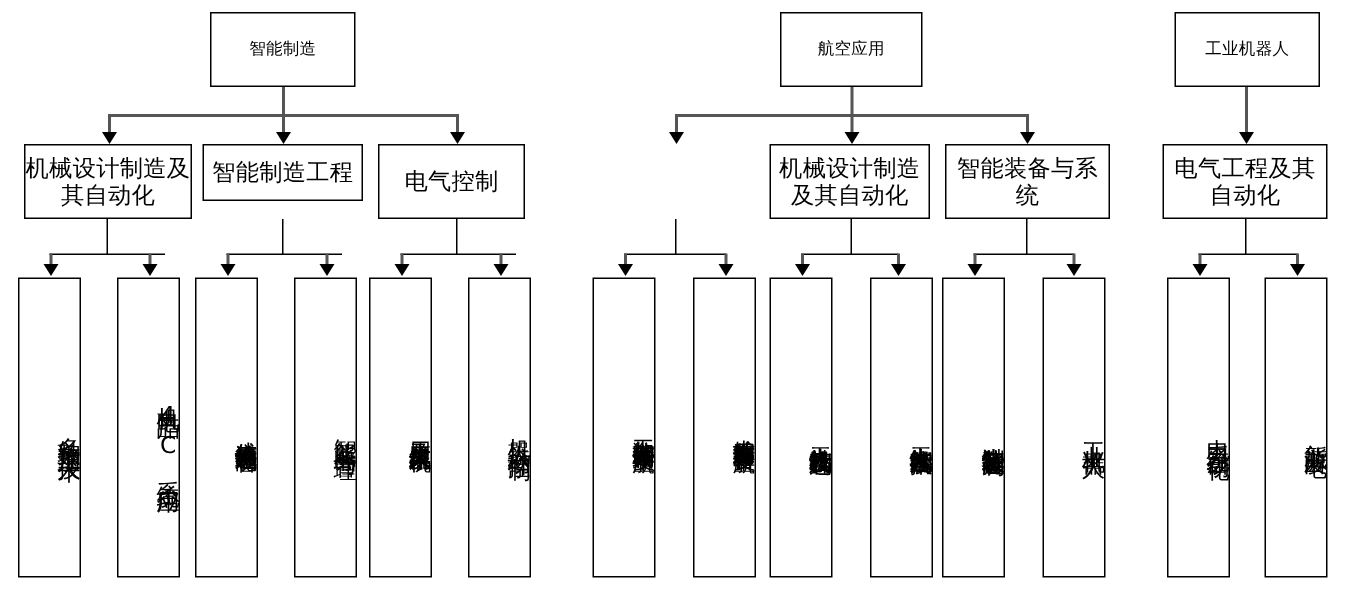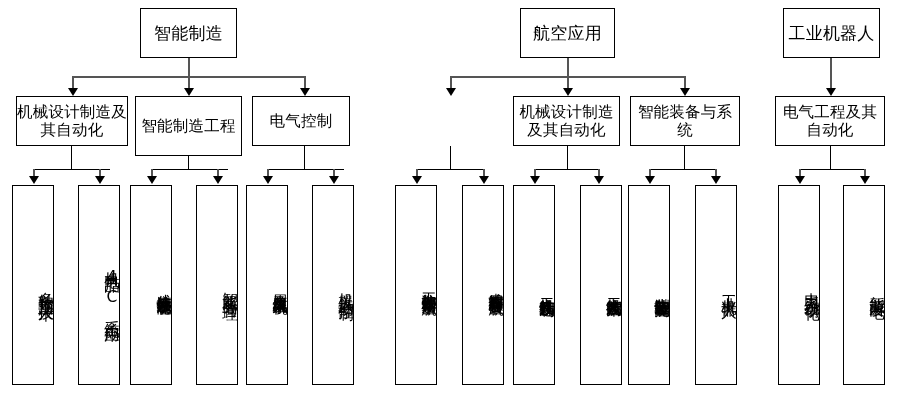--- a/index.html
+++ b/index.html
@@ -28,21 +28,21 @@
     text-align: center;
     color: #000000;
     z-index: 3;
   }
   .node .txt {
     display: block;
     line-height: 1.18;
     letter-spacing: 0.2px;
   }
   .lvl1 {
-    font-size: 17px;
+    font-size: 11px;
   }
   .lvl2 {
     font-size: 15.5px;
   }
   .leaf {
     writing-mode: vertical-rl;
     text-orientation: upright;
     align-items: flex-start;
     justify-content: center;
     padding-top: 6px;
@@ -106,21 +106,21 @@
   <div class="vline" style="left:72px; top:76px; height:13px;"></div>
   <div class="vline" style="left:188px; top:76px; height:13px;"></div>
   <div class="vline" style="left:304px; top:76px; height:13px;"></div>
   <div class="arrow" style="left:68px; top:88px;"></div>
   <div class="arrow" style="left:184px; top:88px;"></div>
   <div class="arrow" style="left:300px; top:88px;"></div>
 
   <div class="node lvl2" style="left:16px; top:96px; width:112px; height:50px;">
     <span class="txt">机械设计制造及其自动化</span>
   </div>
-  <div class="node lvl2" style="left:135px; top:96px; width:107px; height:60px;text-align:center;">
+  <div class="node lvl2" style="left:135px; top:96px; width:107px; height:38px;text-align:center;">
     <span class="txt">智能制造工程</span>
   </div>
   <div class="node lvl2" style="left:252px; top:96px; width:98px; height:50px;">
     <span class="txt">电气控制</span>
   </div>
 
   <div class="vline dark" style="left:71px; top:146px; height:24px;"></div>
   <div class="hline dark" style="left:33px; top:169px; width:77px;"></div>
   <div class="vline" style="left:33px; top:169px; height:7px;"></div>
   <div class="vline" style="left:99px; top:169px; height:7px;"></div>

